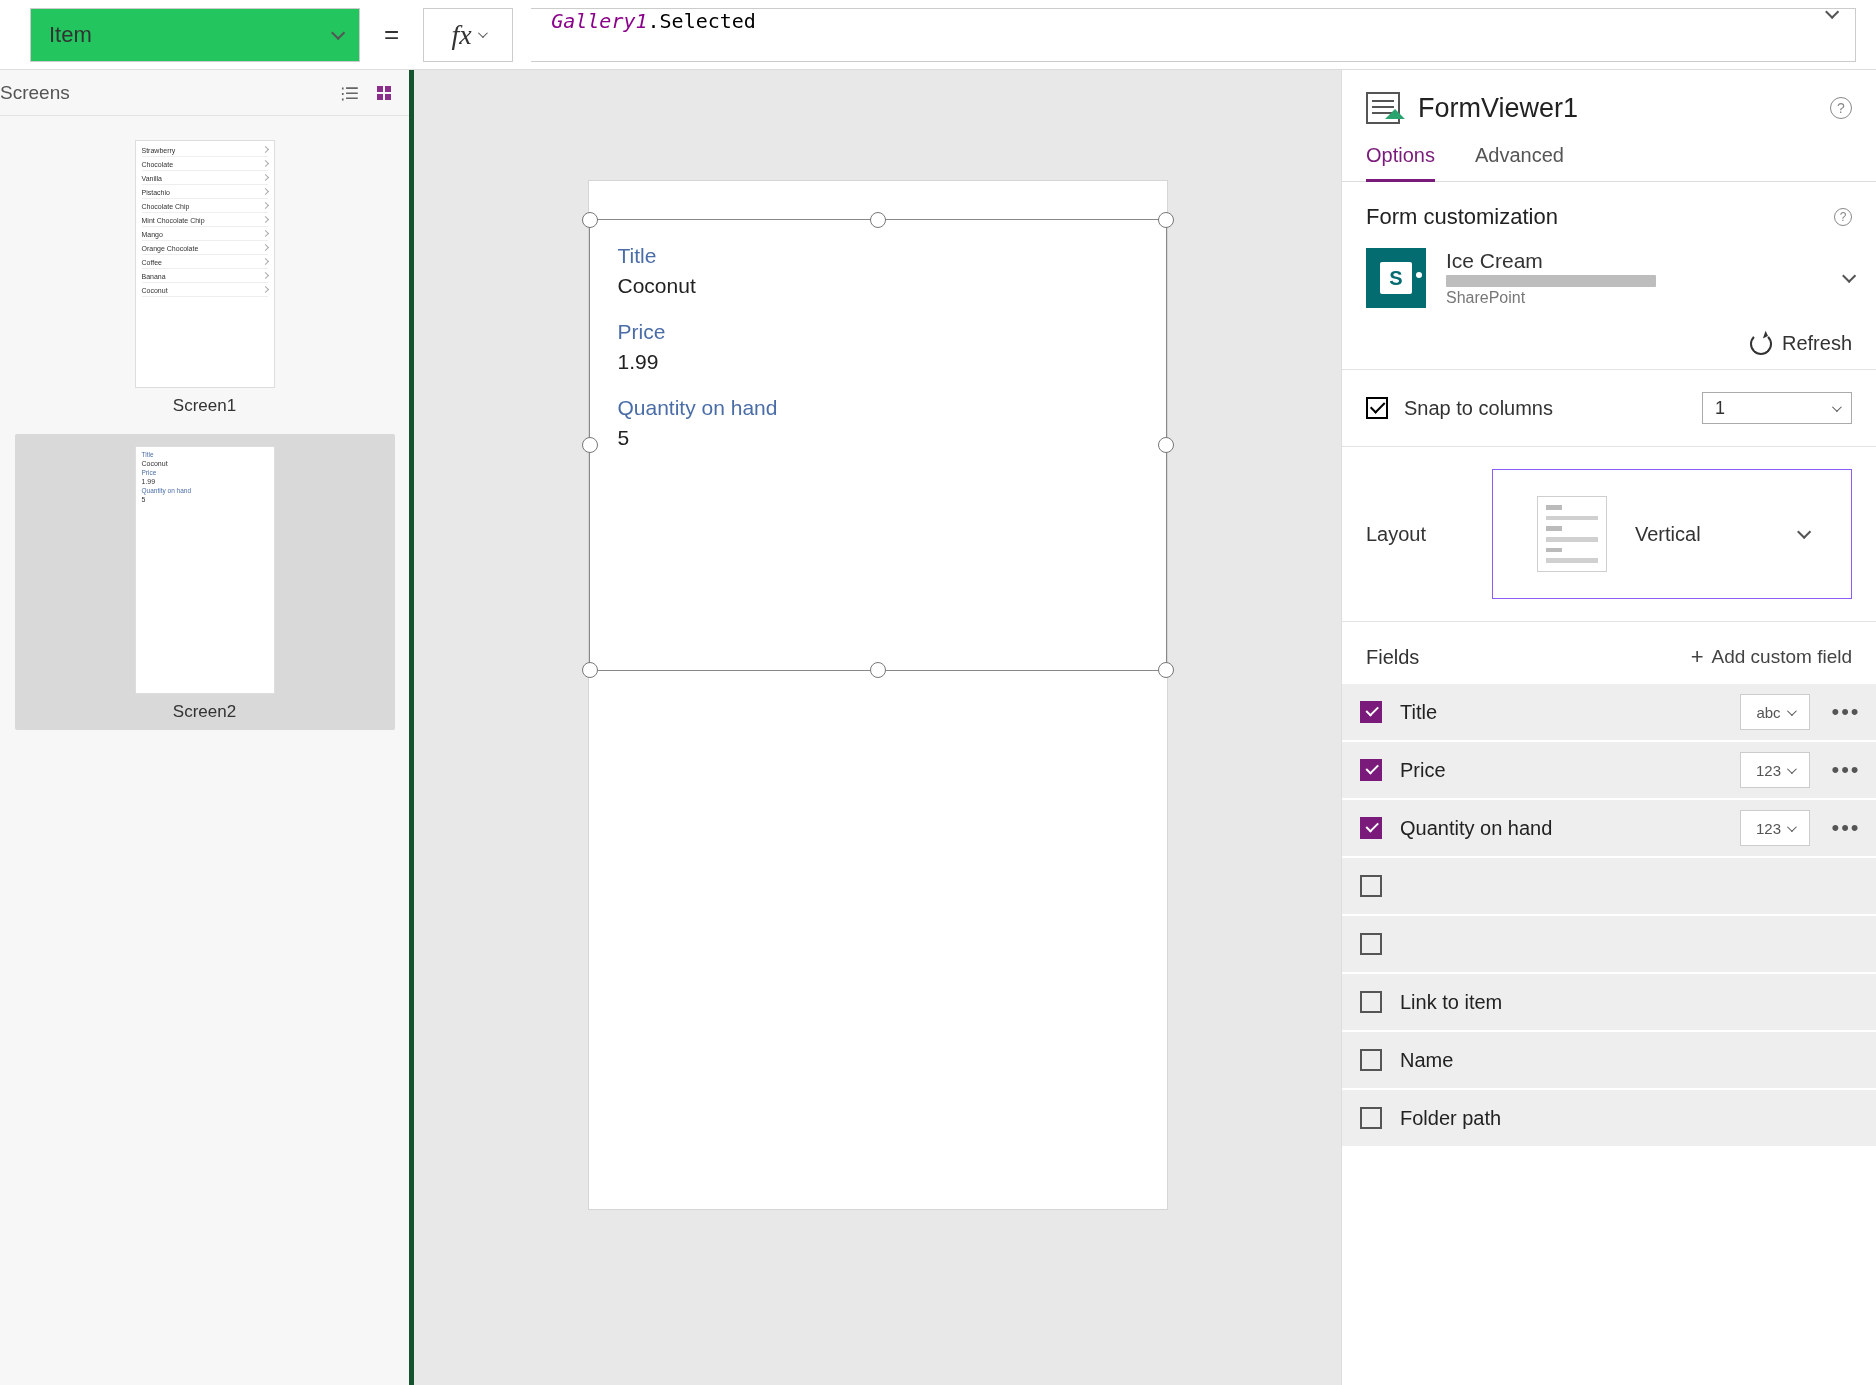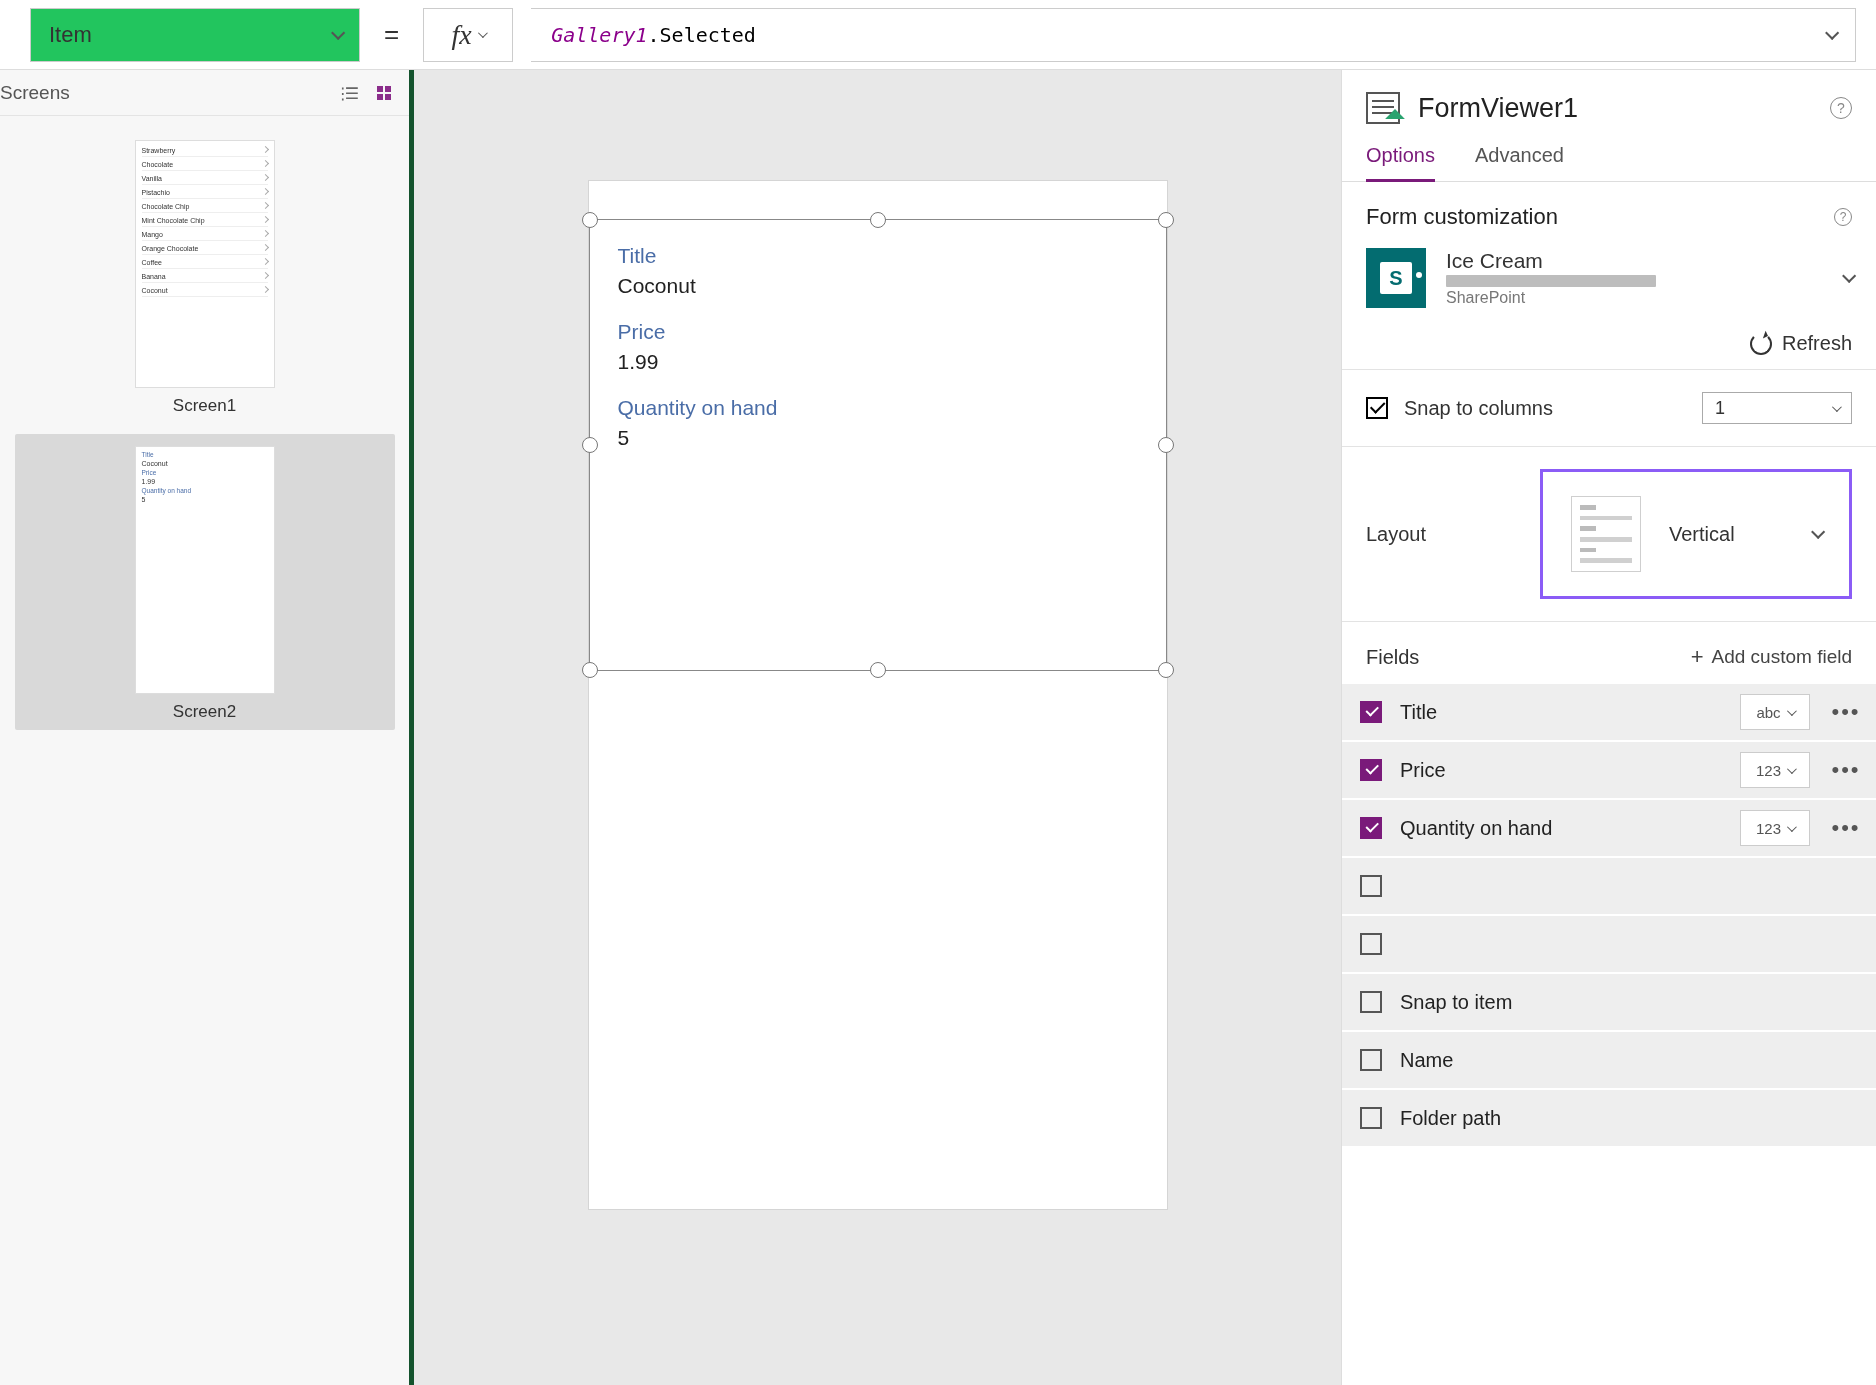--- a/index.html
+++ b/index.html
@@ -46,21 +46,20 @@
     font-style: italic;
     font-size: 28px;
     font-family: "Segoe UI", serif;
   }
   .formula-input {
     flex: 1;
     height: 54px;
     border: 1px solid #ccc;
     border-left: none;
     display: flex;
-    align-items: center;
     padding: 0 20px;
     font-family: Consolas, monospace;
     font-size: 20px;
     justify-content: space-between;
   }
   .formula-input .tok-ident { color: #8b008b; font-style: italic; }
   .formula-input .tok-member { color: #000; }
   .chev-down {
     display: inline-block;
     width: 10px; height: 10px;
@@ -199,22 +198,22 @@
     position:relative;
   }
   .refresh-icon::after{content:"";position:absolute;top:-3px;right:-2px;border:4px solid transparent;border-left-color:#333;transform:rotate(20deg);}
   .snap-row{display:flex;align-items:center;justify-content:space-between;}
   .snap-left{display:flex;align-items:center;gap:16px;}
   .chk{width:22px;height:22px;border:2px solid #000;display:inline-flex;align-items:center;justify-content:center;}
   .chk.checked::after{content:"";width:6px;height:12px;border-right:2px solid #000;border-bottom:2px solid #000;transform:rotate(45deg) translate(-1px,-2px);}
   .num-select{width:150px;height:32px;border:1px solid #aaa;display:flex;align-items:center;justify-content:space-between;padding:0 12px;font-size:18px;}
   .layout-row{display:flex;align-items:center;justify-content:space-between;}
   .layout-box{
-    width:312px;height:130px;border:3px solid #8b5cf6;display:flex;align-items:center;gap:28px;
-    padding:0 28px;
+    width:360px;height:130px;border:1px solid #8b5cf6;display:flex;align-items:center;gap:28px;
+    padding:0 44px;
   }
   .layout-thumb{width:70px;height:76px;border:1px solid #cfcfcf;display:flex;flex-direction:column;gap:6px;padding:8px 8px;}
   .layout-thumb div{height:5px;background:#d0d0d0;}
   .layout-thumb div:nth-child(odd){width:30%;background:#bbb;}
   .layout-name{font-size:20px;}
   .fields-header{display:flex;justify-content:space-between;align-items:center;padding:22px 24px 14px;}
   .add-field{display:flex;align-items:center;gap:8px;color:#444;font-size:19px;}
   .plus{font-size:22px;font-weight:300;}
   .field-row{
     height:58px;display:flex;align-items:center;gap:18px;padding:0 12px 0 18px;
@@ -460,21 +459,21 @@
           <span class="dots">•••</span>
         </div>
         <div class="field-row">
           <span class="fchk off"></span>
         </div>
         <div class="field-row">
           <span class="fchk off"></span>
         </div>
         <div class="field-row">
           <span class="fchk off"></span>
-          <span class="field-name">Snap to item</span>
+          <span class="field-name">Link to item</span>
         </div>
         <div class="field-row">
           <span class="fchk off"></span>
           <span class="field-name">Name</span>
         </div>
         <div class="field-row">
           <span class="fchk off"></span>
           <span class="field-name">Folder path</span>
         </div>
       </div>

